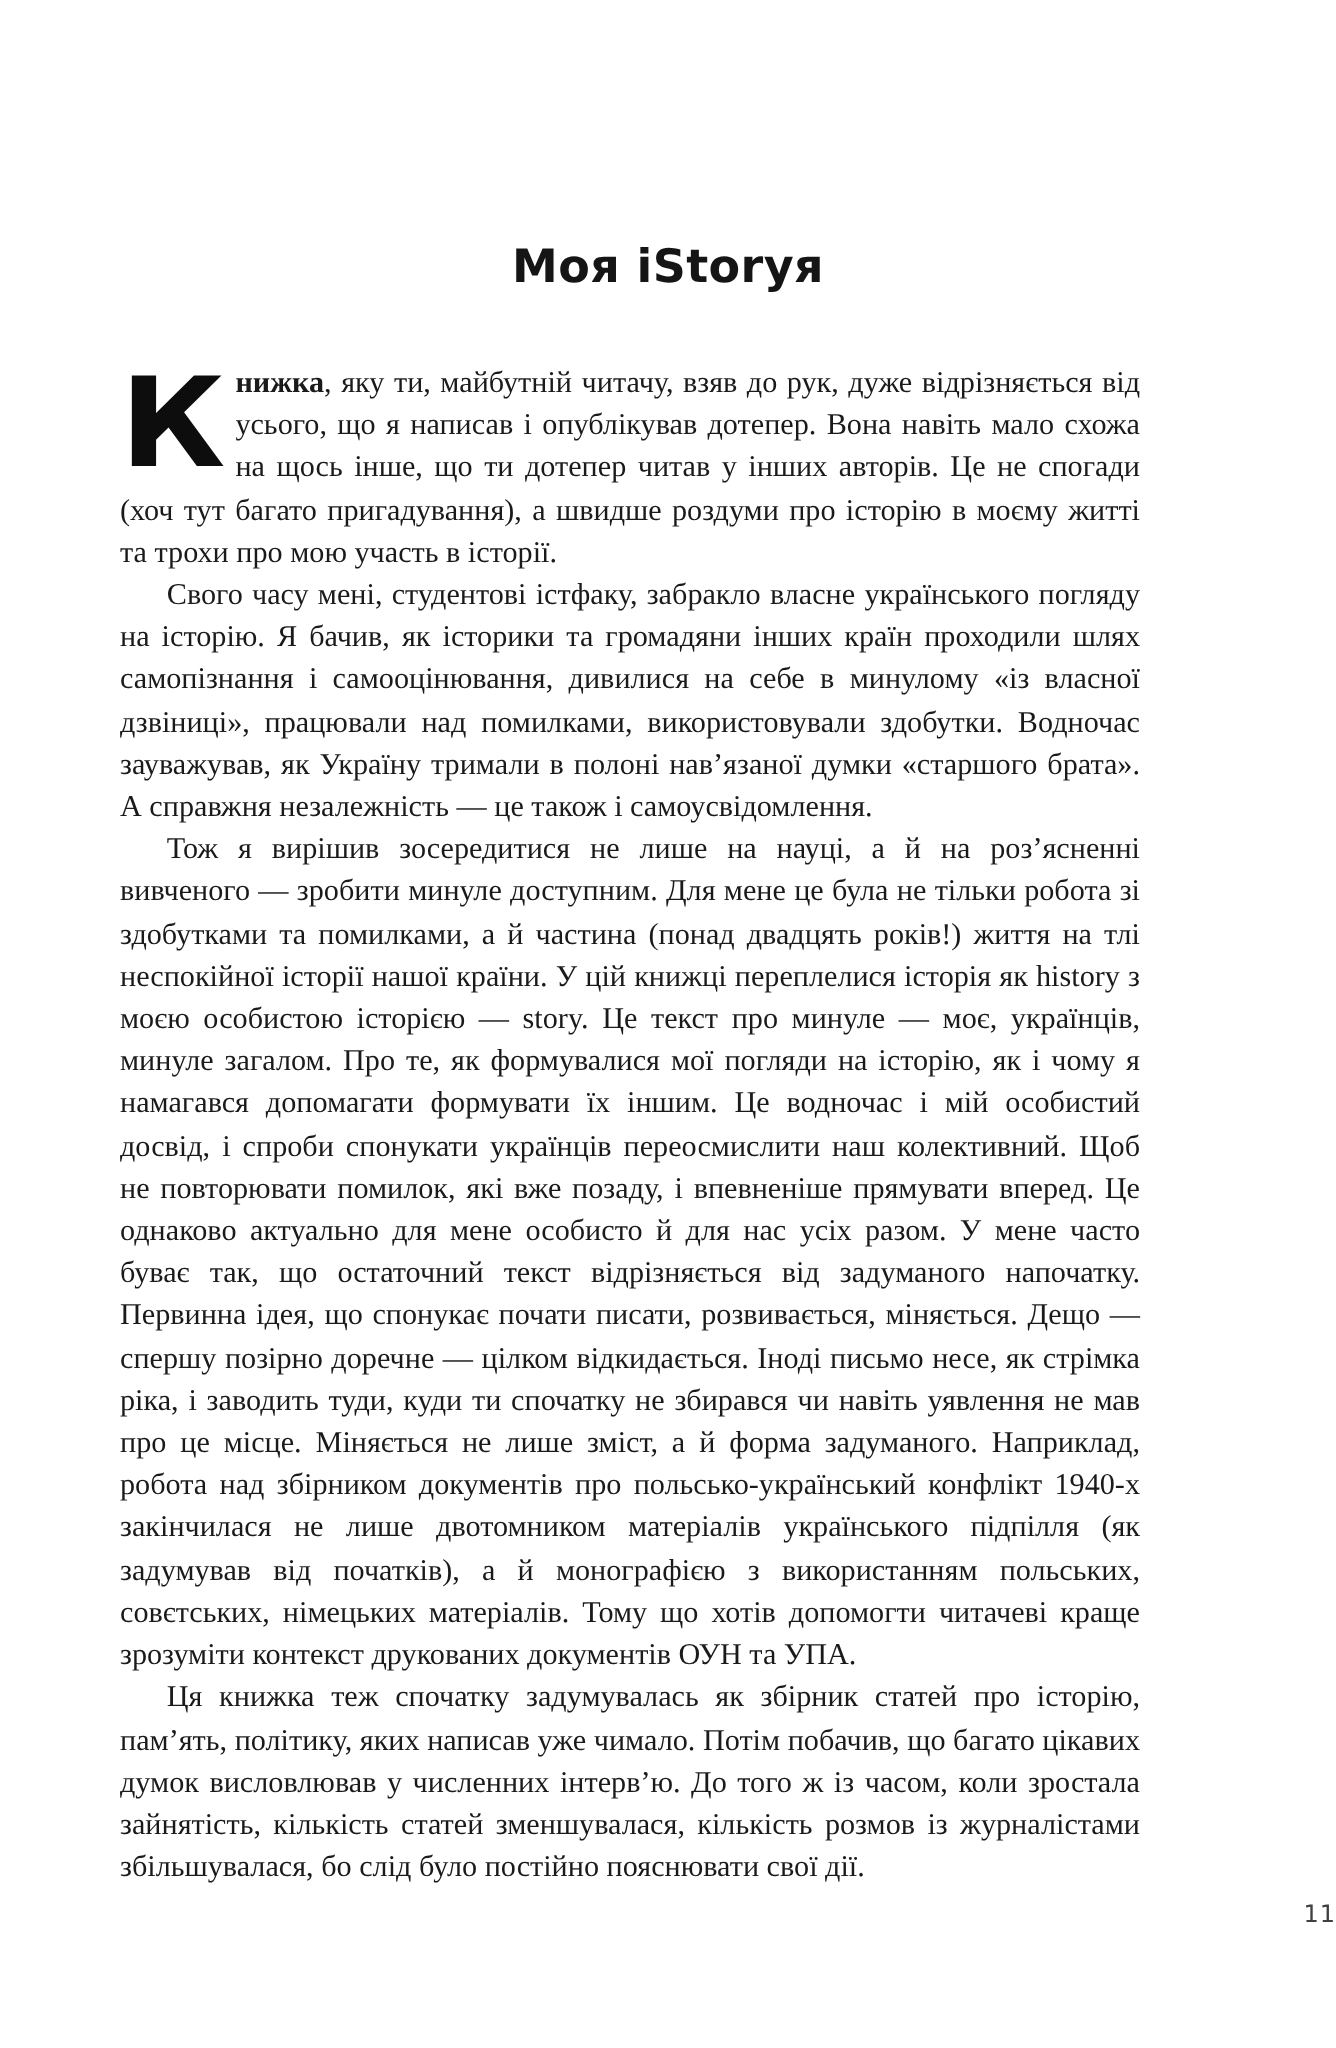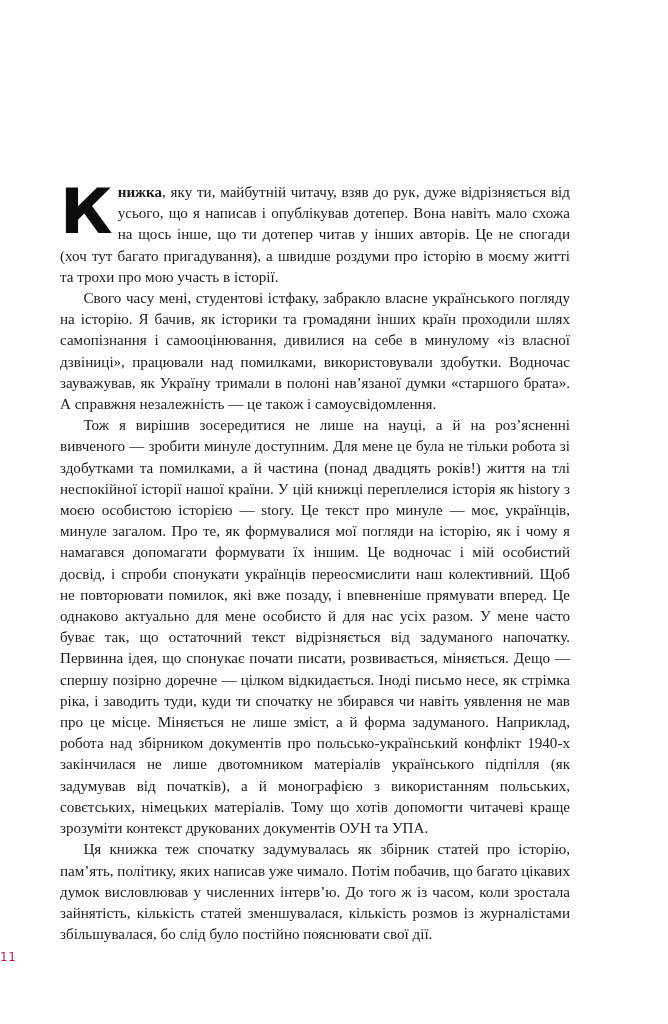--- a/index.html
+++ b/index.html
@@ -72,32 +72,34 @@
 
   .lead-bold {
     font-weight: bold;
   }
 
   .page-number {
     position: absolute;
     left: 0;
     right: 0;
     top: 950px;
-    text-align: left;
+    text-align: right;
     font-family: "DejaVu Sans", "Liberation Sans", sans-serif;
     font-size: 12px;
-    color: #be185d;
+    color: #404040;
     letter-spacing: 0.5px;
+    padding-left: 20px;
   }
 </style>
 </head>
 <body>
 
 <div class="page">
 
+  <h1 class="chapter-title">Моя iStoryя</h1>
 
   <div class="body-block">
 
     <p class="first"><span class="dropcap">К</span><span class="lead-bold">нижка</span><span>, яку ти, майбутній читачу, взяв до рук, дуже відрізняється від усього, що я написав і опублікував дотепер. Вона навіть мало схожа на щось інше, що ти дотепер читав у інших авторів. Це не спогади (хоч тут багато пригадування), а швидше роздуми про історію в моєму житті та трохи про мою участь в історії.</span></p>
 
     <p>Свого часу мені, студентові істфаку, забракло власне українського погляду на історію. Я бачив, як історики та громадяни інших країн проходили шлях самопізнання і самооцінювання, дивилися на себе в минулому «із власної дзвіниці», працювали над помилками, використовували здобутки. Водночас зауважував, як Україну тримали в полоні нав’язаної думки «старшого брата». А справжня незалежність — це також і самоусвідомлення.</p>
 
     <p>Тож я вирішив зосередитися не лише на науці, а й на роз’ясненні вивченого — зробити минуле доступним. Для мене це була не тільки робота зі здобутками та помилками, а й частина (понад двадцять років!) життя на тлі неспокійної історії нашої країни. У цій книжці переплелися історія як history з моєю особистою історією — story. Це текст про минуле — моє, українців, минуле загалом. Про те, як формувалися мої погляди на історію, як і чому я намагався допомагати формувати їх іншим. Це водночас і мій особистий досвід, і спроби спонукати українців переосмислити наш колективний. Щоб не повторювати помилок, які вже позаду, і впевненіше прямувати вперед. Це однаково актуально для мене особисто й для нас усіх разом. У мене часто буває так, що остаточний текст відрізняється від задуманого напочатку. Первинна ідея, що спонукає почати писати, розвивається, міняється. Дещо — спершу позірно доречне — цілком відкидається. Іноді письмо несе, як стрімка ріка, і заводить туди, куди ти спочатку не збирався чи навіть уявлення не мав про це місце. Міняється не лише зміст, а й форма задуманого. Наприклад, робота над збірником документів про польсько-український конфлікт 1940-х закінчилася не лише двотомником матеріалів українського підпілля (як задумував від початків), а й монографією з використанням польських, совєтських, німецьких матеріалів. Тому що хотів допомогти читачеві краще зрозуміти контекст друкованих документів ОУН та УПА.</p>
 
     <p>Ця книжка теж спочатку задумувалась як збірник статей про історію, пам’ять, політику, яких написав уже чимало. Потім побачив, що багато цікавих думок висловлював у численних інтерв’ю. До того ж із часом, коли зростала зайнятість, кількість статей зменшувалася, кількість розмов із журналістами збільшувалася, бо слід було постійно пояснювати свої дії.</p>

